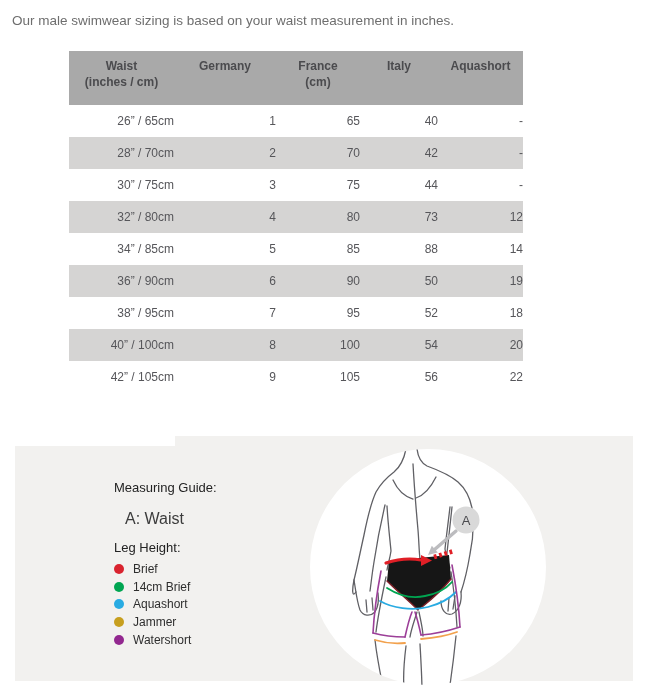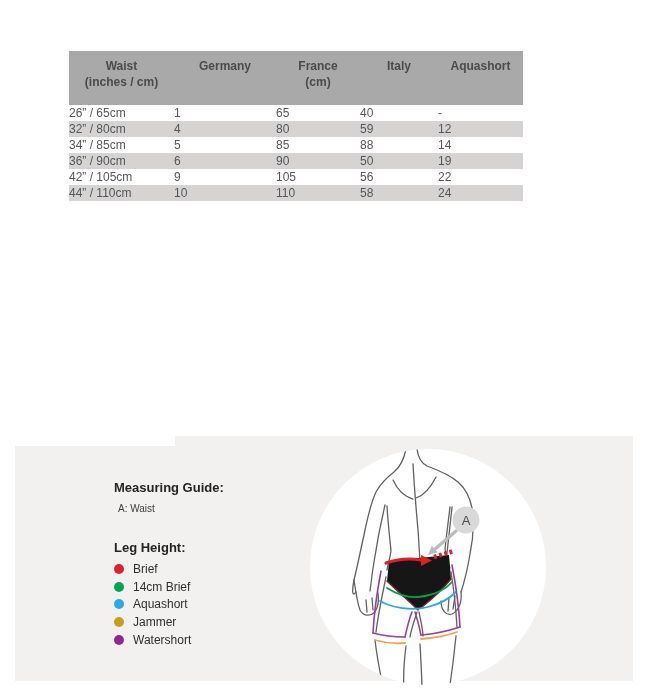--- a/index.html
+++ b/index.html
@@ -21,59 +21,60 @@
     position:absolute;left:69px;top:51px;width:454px;
     border-collapse:collapse;table-layout:fixed;
   }
   .size-table th{
     background:var(--header-bg,#a9a9a9);
     height:46px;vertical-align:top;padding-top:7px;
     font-weight:bold;font-size:12px;color:#4b4b4e;text-align:center;
   }
   .size-table th span{display:block;line-height:1.35;}
   .size-table td{
-    height:16px;text-align:left;vertical-align:middle;
+    height:32px;text-align:right;vertical-align:middle;
     font-size:12px;color:var(--table-text,#56565a);padding:0;
   }
   .size-table tbody tr:nth-child(even){background:var(--row-alt-bg,#d5d4d3);}
 
   
   .panel{
     position:absolute;left:15px;top:446px;width:618px;height:235px;
     background:var(--panel-bg,#f2f1ef);
   }
   .panel-step{
     position:absolute;left:175px;top:436px;width:458px;height:11px;
     background:var(--panel-bg,#f2f1ef);
   }
   .guide-title{
     position:absolute;left:114px;margin:0;
-    font-size:13px;font-weight:bold;color:#232323;
+    font-size:13px;font-weight:normal;color:#232323;
   }
   .guide-sub{
-    position:absolute;left:114px;margin:4px;
-    font-size:10px;color:#3c3c3c;
+    position:absolute;left:114px;margin:11px;
+    font-size:16px;color:#3c3c3c;
   }
   .legend{
     position:absolute;left:114px;top:560px;margin:0;padding:0;list-style:none;
   }
   .legend li{
     display:flex;align-items:center;height:17.7px;
     font-size:12px;color:#2e2e2e;
   }
   .dot{
     width:10px;height:10px;border-radius:50%;margin-right:9px;flex:0 0 10px;
   }
   .figure{position:absolute;left:300px;top:436px;width:258px;height:258px;}
 </style>
 </head>
 <body>
 
 <div class="page">
 
+  <p class="intro">Our male swimwear sizing is based on your waist measurement in inches.</p>
 
   <table class="size-table">
     <colgroup>
       <col style="width:105px">
         <col style="width:102px">
         <col style="width:84px">
       <col style="width:78px">
         <col style="width:85px">
     </colgroup>
     <thead>
@@ -102,53 +103,74 @@
     </thead>
     <tbody>
       <tr>
         <td>26” / 65cm</td>
           <td>1</td>
           <td>65</td>
           <td>40</td>
           <td>-</td>
       </tr>
       <tr>
+        <td>28” / 70cm</td>
+          <td>2</td>
+          <td>70</td>
+          <td>42</td>
+          <td>-</td>
+      </tr>
+      <tr>
+        <td>30” / 75cm</td>
+          <td>3</td>
+          <td>75</td>
+          <td>44</td>
+          <td>-</td>
+      </tr>
+      <tr>
         <td>32” / 80cm</td>
           <td>4</td>
           <td>80</td>
-          <td>59</td>
+          <td>73</td>
           <td>12</td>
       </tr>
       <tr>
         <td>34” / 85cm</td>
           <td>5</td>
           <td>85</td>
           <td>88</td>
           <td>14</td>
       </tr>
       <tr>
         <td>36” / 90cm</td>
           <td>6</td>
           <td>90</td>
           <td>50</td>
           <td>19</td>
       </tr>
       <tr>
+        <td>38” / 95cm</td>
+          <td>7</td>
+          <td>95</td>
+          <td>52</td>
+          <td>18</td>
+      </tr>
+      <tr>
+        <td>40” / 100cm</td>
+          <td>8</td>
+          <td>100</td>
+          <td>54</td>
+          <td>20</td>
+      </tr>
+      <tr>
         <td>42” / 105cm</td>
           <td>9</td>
           <td>105</td>
           <td>56</td>
           <td>22</td>
-      </tr>
-      <tr>
-        <td>44” / 110cm</td>
-          <td>10</td>
-          <td>110</td>
-          <td>58</td>
-          <td>24</td>
       </tr>
     </tbody>
   </table>
 
   <div class="panel-step"></div>
   <div class="panel"></div>
 
   <h3 class="guide-title" style="top:480px">Measuring Guide:</h3>
   <p class="guide-sub" style="top:499px">A: Waist</p>
   <h3 class="guide-title" style="top:540px">Leg Height:</h3>

